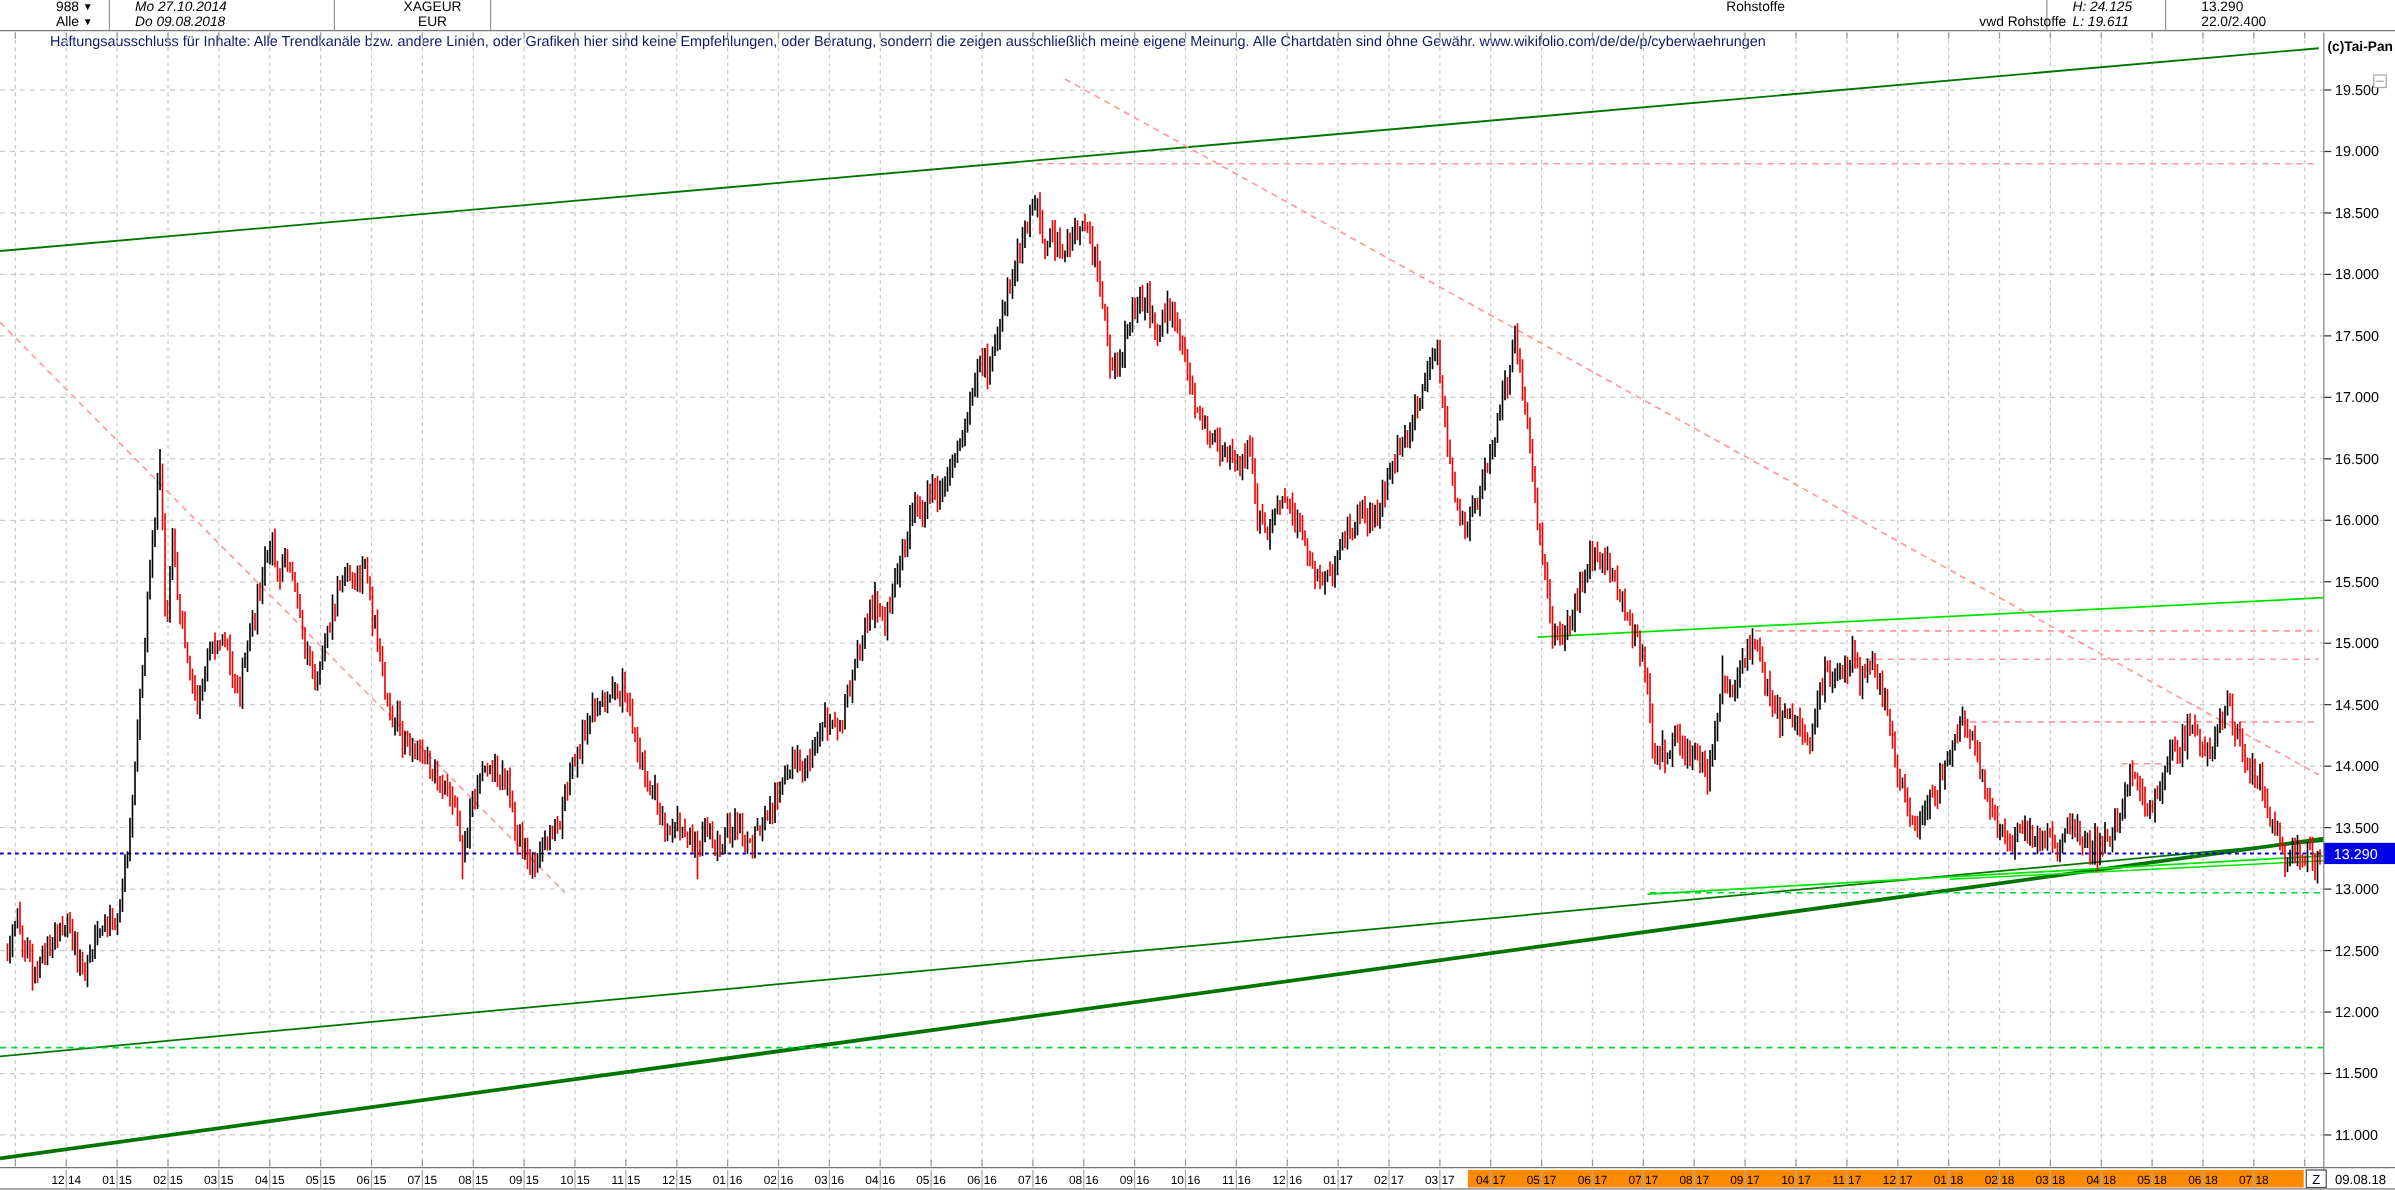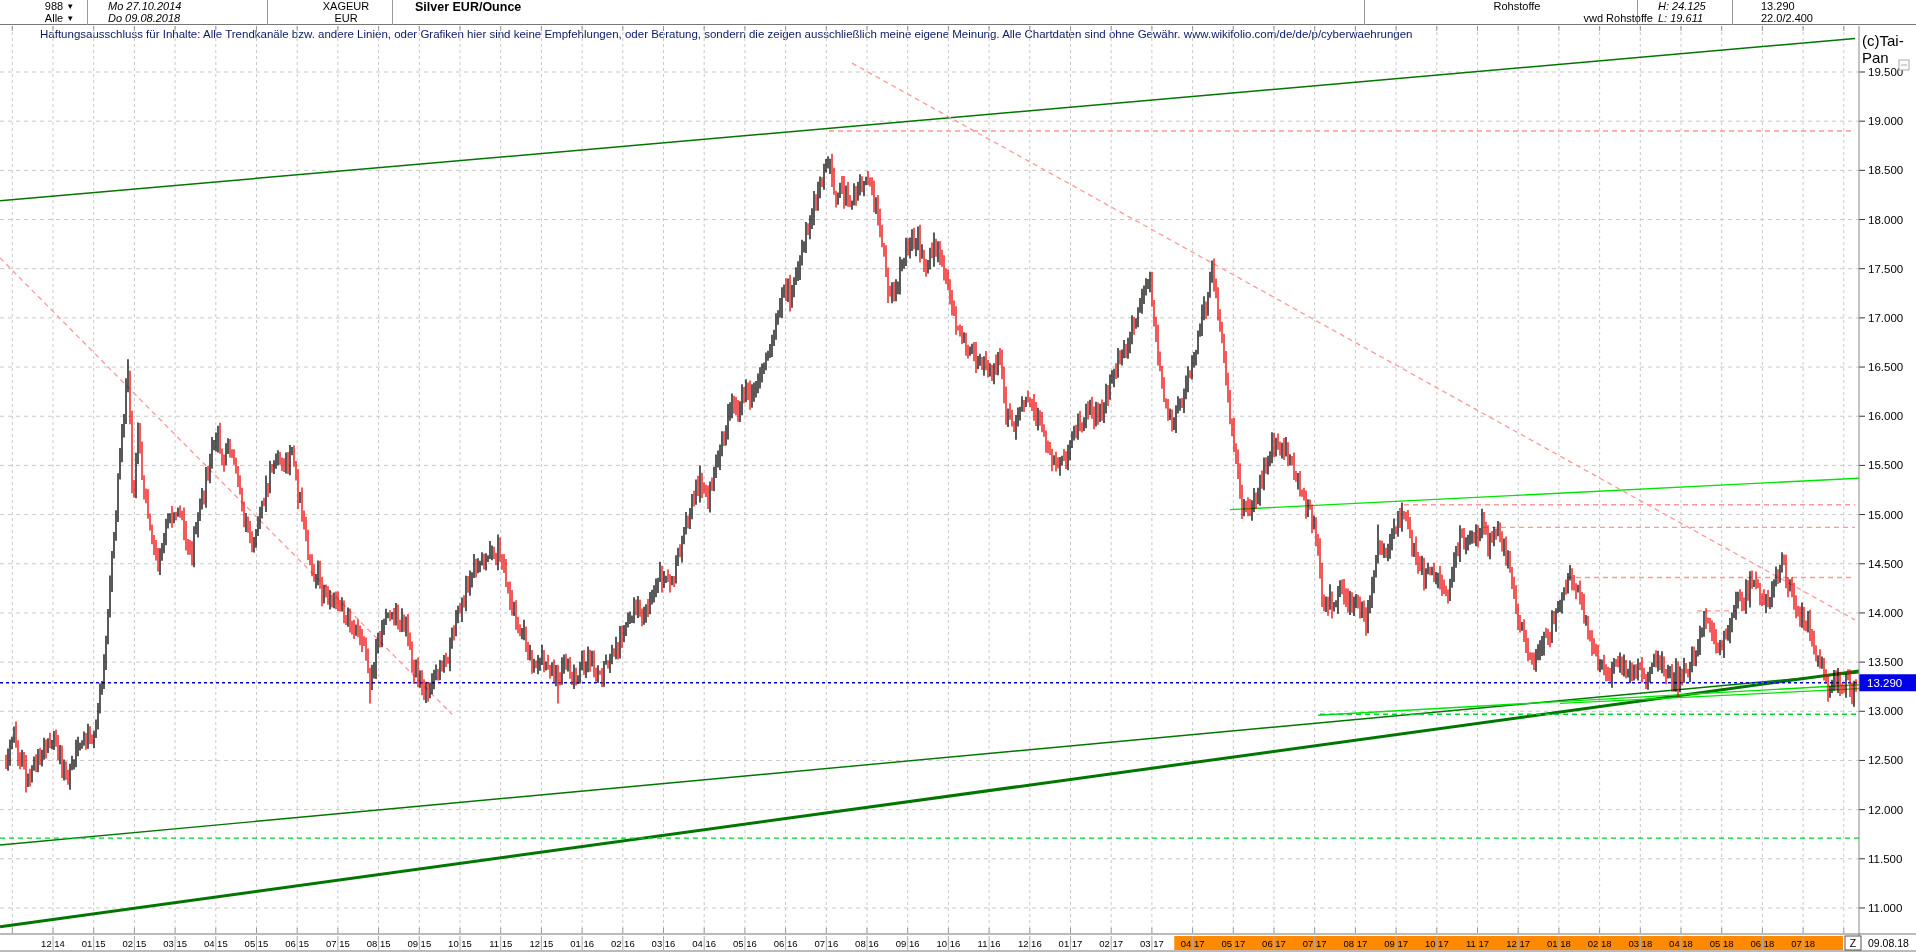--- a/index.html
+++ b/index.html
@@ -18,46 +18,43 @@
   #cell-symbol{left:268px;width:125px;}
   #cell-title{left:393px;width:972px;border-right:1px solid #999;}
   #cell-group{left:1365px;width:273px;}
   #cell-hl{left:1638px;width:95px;}
   #cell-last{left:1733px;width:183px;border-right:none;}
   #title-text{font-weight:bold;font-size:12.5px;padding-left:6px;line-height:14px;}
   .arrow{font-size:8px;vertical-align:1px;margin-left:3px;}
   
   #disclaimer{position:absolute;left:40px;top:28px;width:1400px;height:14px;
               font-size:11.5px;color:#0b1a66;white-space:nowrap;}
-  #copyright{position:absolute;left:1862px;top:32px;font-size:15px;color:#000;}
+  #copyright{position:absolute;left:1862px;top:32px;font-size:11px;color:#000;font-weight:bold;}
   svg text{font-family:"Liberation Sans",sans-serif;}
 </style>
 </head>
 <body>
 
 <div id="app">
 
   <div id="header">
     <div class="hcell" id="cell-period">
       <div class="hrow r1 ctr"><span>988</span><span class="arrow">▼</span></div>
       <div class="hrow r2 ctr"><span>Alle</span><span class="arrow">▼</span></div>
     </div>
     <div class="hcell" id="cell-date">
       <div class="hrow r1 pad">Mo 27.10.2014</div>
       <div class="hrow r2 pad">Do 09.08.2018</div>
     </div>
     <div class="hcell" id="cell-symbol">
       <div class="hrow r1 ctr">XAGEUR</div>
       <div class="hrow r2 ctr">EUR</div>
     </div>
-    <div class="hcell" id="cell-title">
-      <div class="hrow r1" id="title-text">Silver EUR/Ounce</div>
-    </div>
     <div class="hcell" id="cell-group">
-      <div class="hrow r1" style="text-align:center;padding-right:0;">Rohstoffe</div>
+      <div class="hrow r1" style="text-align:left;padding-right:0;">Rohstoffe</div>
       <div class="hrow r2" style="text-align:right;padding-right:6px;">vwd Rohstoffe</div>
     </div>
     <div class="hcell" id="cell-hl">
       <div class="hrow r1 pad">H: 24.125</div>
       <div class="hrow r2 pad">L: 19.611</div>
     </div>
     <div class="hcell" id="cell-last">
       <div class="hrow r1" style="padding-left:12px;">13.290</div>
       <div class="hrow r2" style="padding-left:12px;">22.0/2.400</div>
     </div>

